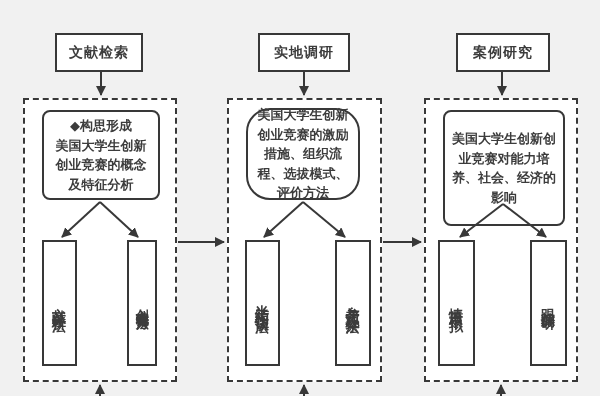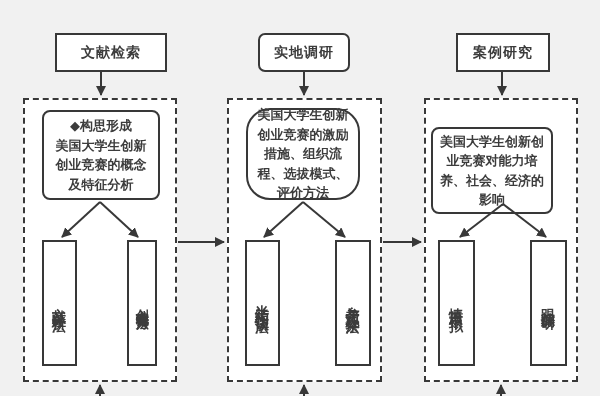--- a/index.html
+++ b/index.html
@@ -37,38 +37,38 @@
   svg.arrows path{fill:#383838;}
   .bottom-strip{left:0;bottom:0;width:600px;height:4px;background:#ffffff;}
 </style>
 </head>
 <body>
 
 <div class="abs dashed-panel" style="left:23px;top:98px;width:154px;height:284px;"></div>
 <div class="abs dashed-panel" style="left:227px;top:98px;width:155px;height:284px;"></div>
 <div class="abs dashed-panel" style="left:424px;top:98px;width:154px;height:284px;"></div>
 
-<div class="abs top-box" style="left:55px;top:33px;width:112px;height:39px;">
+<div class="abs top-box" style="left:55px;top:33px;width:88px;height:39px;">
   <span>文献检索</span>
 </div>
-<div class="abs top-box" style="left:258px;top:33px;width:92px;height:39px;border-radius:7px;">
+<div class="abs top-box" style="left:258px;top:33px;width:92px;height:39px;">
   <span>实地调研</span>
 </div>
 <div class="abs top-box" style="left:456px;top:33px;width:94px;height:39px;">
   <span>案例研究</span>
 </div>
 
 <div class="abs content-box" style="left:42px;top:110px;width:118px;height:90px;">
   <span>◆构思形成</span>
   <span>美国大学生创新创业竞赛的概念及特征分析</span>
 </div>
 <div class="abs content-box" style="left:246px;top:108px;width:114px;height:92px;border-radius:24px;">
   <span>美国大学生创新创业竞赛的激励措施、组织流程、选拔模式、评价方法</span>
 </div>
-<div class="abs content-box" style="left:431px;top:110px;width:122px;height:87px;margin-top:17px;">
+<div class="abs content-box" style="left:443px;top:110px;width:122px;height:116px;">
   <span>美国大学生创新创业竞赛对能力培养、社会、经济的影响</span>
 </div>
 
 <div class="abs method-box" style="left:42px;top:240px;width:35px;height:126px;">
   <span class="vtext">文献分析法</span>
 </div>
 <div class="abs method-box" style="left:127px;top:240px;width:30px;height:126px;">
   <span class="vtext" style="font-size:13px;letter-spacing:1px;">创业竞赛理论方法</span>
 </div>
 <div class="abs method-box" style="left:245px;top:240px;width:35px;height:126px;">

